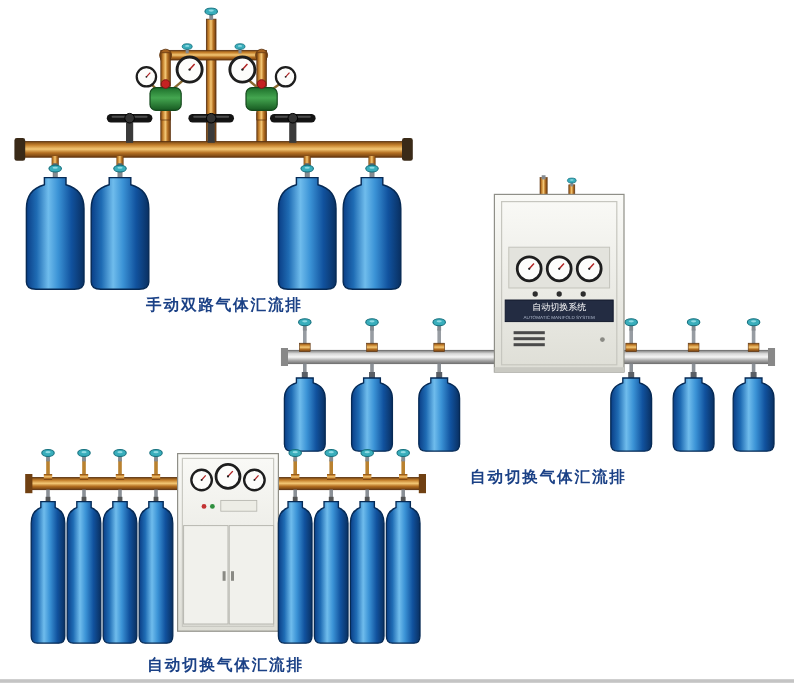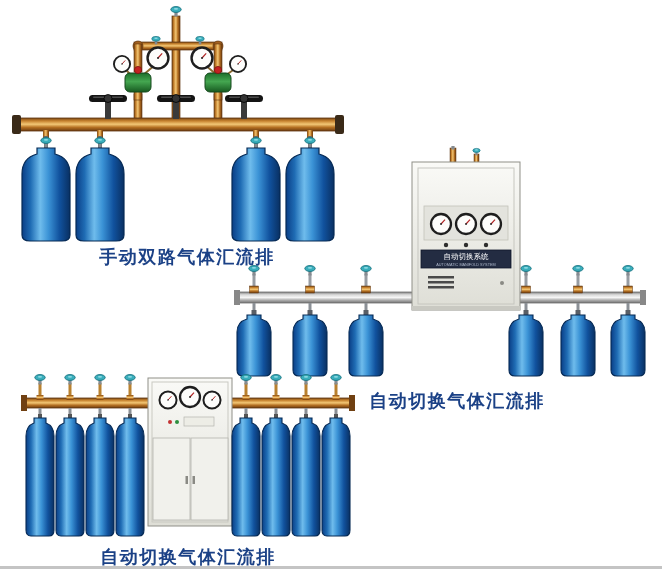--- a/index.html
+++ b/index.html
@@ -1,21 +1,21 @@
 <!DOCTYPE html>
 <html><head>
 <meta charset="utf-8">
 <style>
   html,body{margin:0;padding:0;background:#fff;}
   .canvas{position:relative;width:662px;height:572px;background:#ffffff;overflow:hidden;
           font-family:"Liberation Sans",sans-serif;}
   figure{margin:0;position:absolute;}
   svg{display:block;}
   svg text{font-family:"Liberation Sans",sans-serif;}
-  .caption{text-align:center;font-weight:bold;font-size:18px;letter-spacing:1.5px;
+  .caption{text-align:center;font-weight:bold;font-size:13px;letter-spacing:1.5px;
            color:#1b4186;margin-top:3px;white-space:nowrap;}
   #fig-manual{left:10px;top:6px;width:336px;}
   #fig-auto-right{left:234px;top:146px;width:412px;}
   #fig-auto-right .caption{padding-left:34px;}
   #fig-manual .caption{padding-left:18px;}
   #fig-auto-bottom{left:20px;top:372px;width:336px;}
   .bottom-divider{position:absolute;left:0;top:566px;width:662px;height:3px;background:#c4c4c4;}
 </style>
 </head>
 <body>

